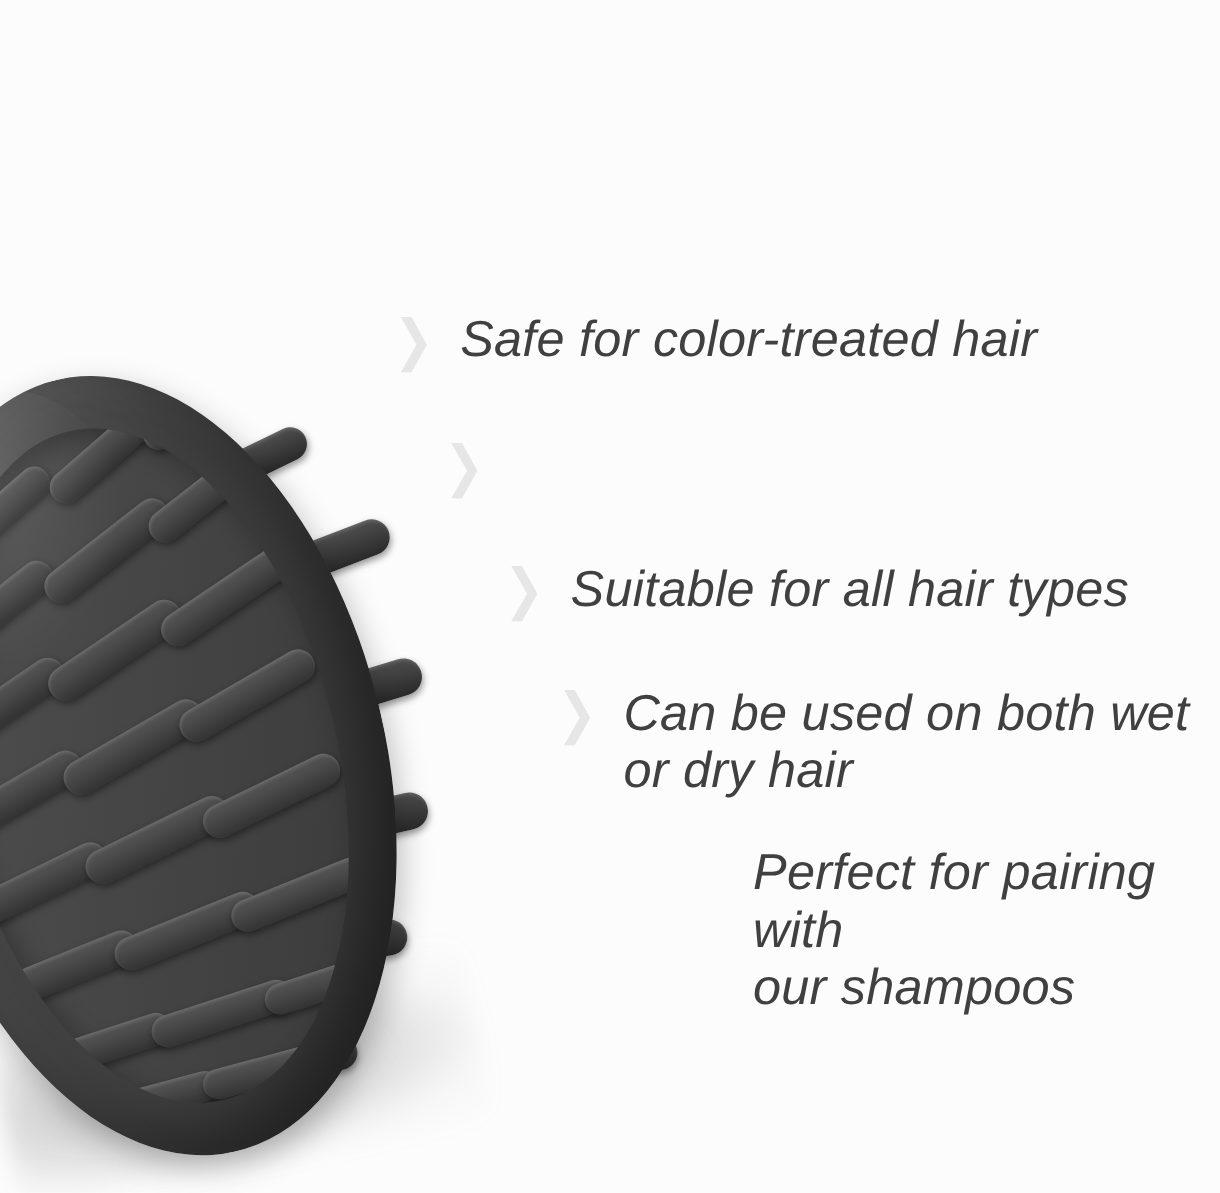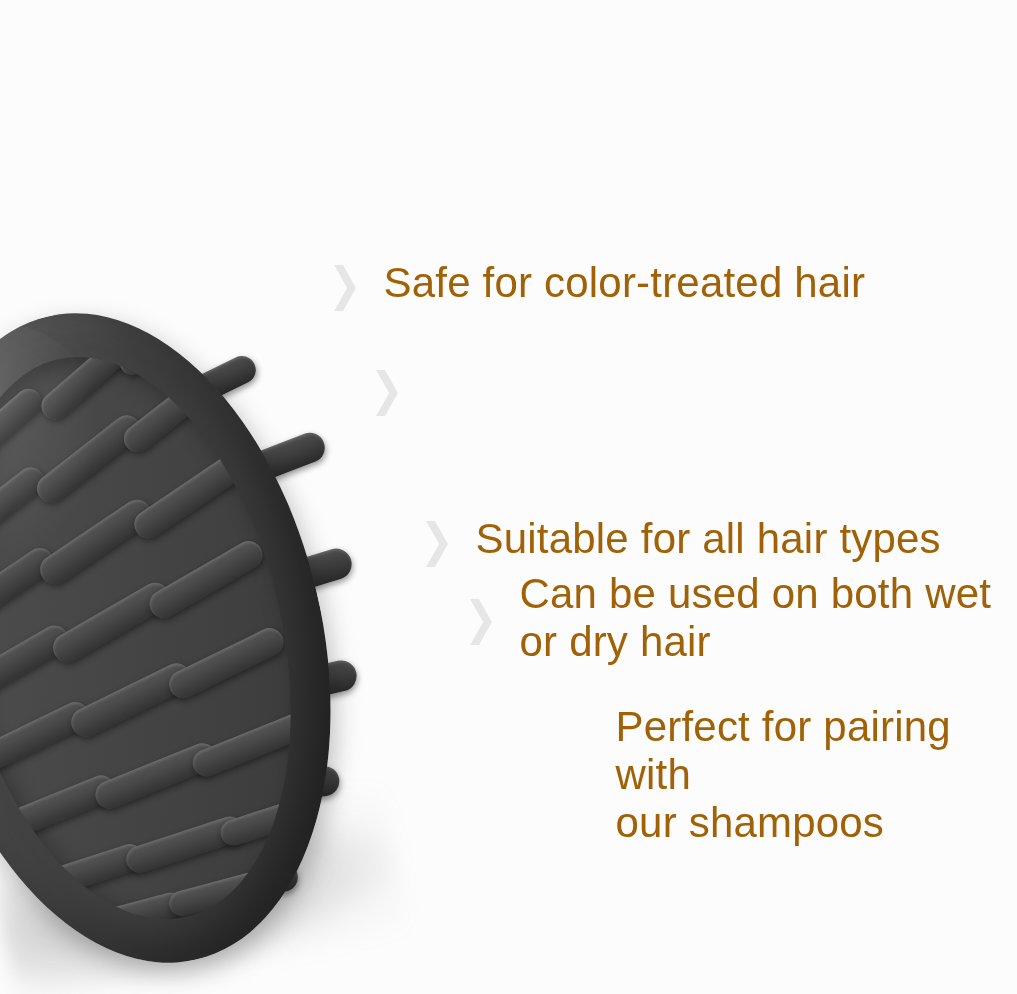--- a/index.html
+++ b/index.html
@@ -90,32 +90,33 @@
     transform-origin:center;
     flex:0 0 auto;
   }
 
   .chev.hidden { visibility:hidden; }
 
   .ftext {
     font-family:"Liberation Sans", sans-serif;
     font-size:42px;
     font-weight:300;
-    color:#a16207;
+    color:#404040;
     line-height:48px;
     letter-spacing:0.2px;
     white-space:pre-line;
+    font-style:italic;
   }
 
   
   #row-0 { left:328px; top:  4px; }
   #row-1 { left:370px; top:109px; }
-  #row-2 { left:420px; top:212px;margin-top:48px; }
-  #row-3 { left:464px; top:315px;align-items:center; }
-  #row-4 { left:560px; top:448px; }
+  #row-2 { left:420px; top:212px; }
+  #row-3 { left:464px; top:315px; }
+  #row-4 { left:572px; top:448px; }
 
   
   #product {
     position:absolute;
     left:-150px; top:300px;
     width:620px; height:700px;
   }
 
   
   #prod-shadow {

